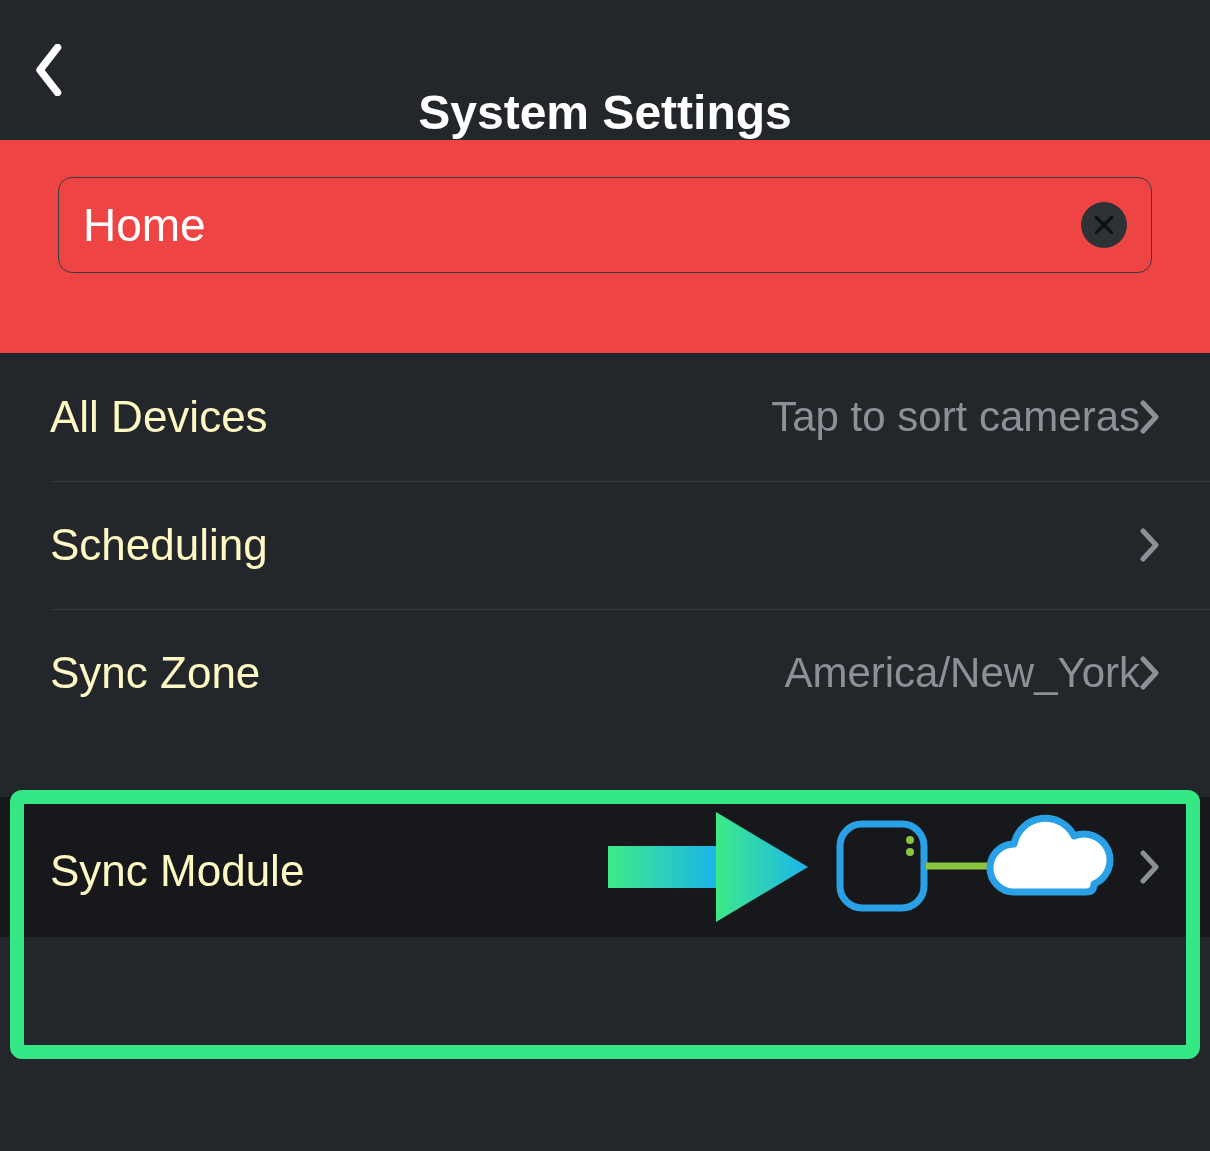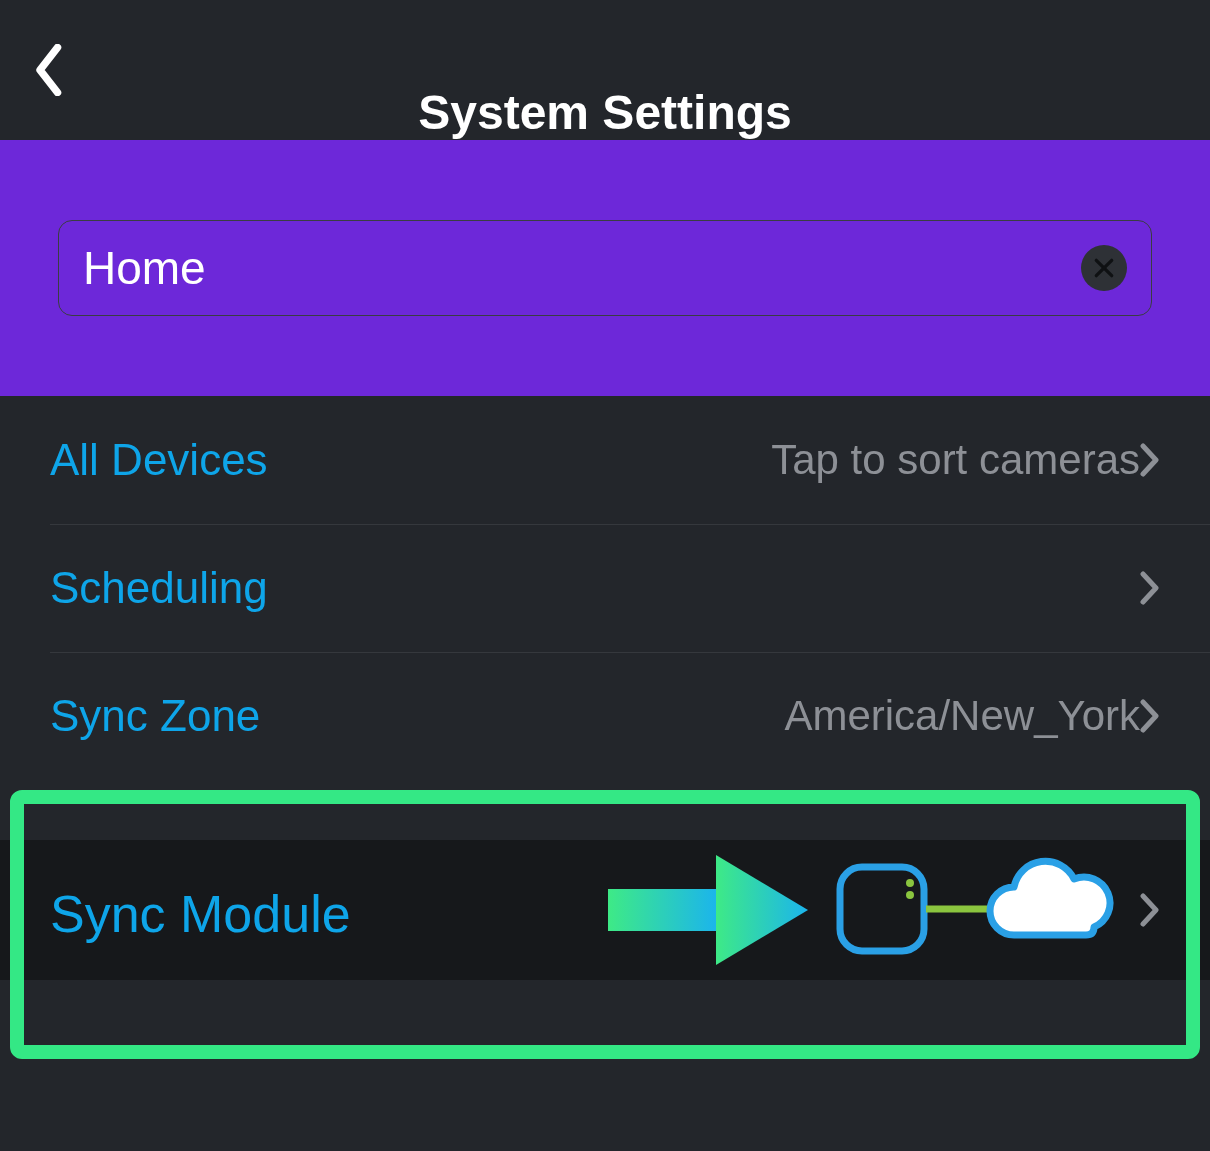--- a/index.html
+++ b/index.html
@@ -35,22 +35,22 @@
   .header-title {
     width: 100%;
     text-align: center;
     font-size: 48px;
     font-weight: 700;
     color: #fff;
   }
 
   
   .name-block {
-    background: #6d28d9;
-    padding: 80px 58px 80px 58px;
+    background: #ef4444;
+    padding: 37px 58px 80px 58px;
   }
   .name-input-wrap {
     position: relative;
     border: 1px solid #3a3d42;
     border-radius: 14px;
     height: 96px;
     display: flex;
     align-items: center;
     padding: 0 24px;
   }
@@ -91,21 +91,21 @@
   .row + .row::before {
     content: "";
     position: absolute;
     left: 50px;
     right: 0;
     top: 0;
     height: 1px;
     background: #35383d;
   }
   .row-label {
-    color: #0ea5e9;
+    color: #fef9c3;
     font-size: 44px;
     font-weight: 400;
   }
   .row-right {
     display: flex;
     align-items: center;
   }
   .row-value {
     color: #8d9096;
     font-size: 42px;
@@ -130,21 +130,21 @@
   }
   .sync-row {
     background: #16181b;
     height: 140px;
     display: flex;
     align-items: center;
     justify-content: space-between;
     padding: 0 50px;
     cursor: pointer;
   }
-  .sync-row .row-label { font-size: 52px; margin-top: 7px; }
+  .sync-row .row-label { font-size: 44px; margin-top: 7px; }
   .sync-right {
     display: flex;
     align-items: center;
     gap: 26px;
   }
 
   
   .highlight-box {
     position: absolute;
     left: 10px;

